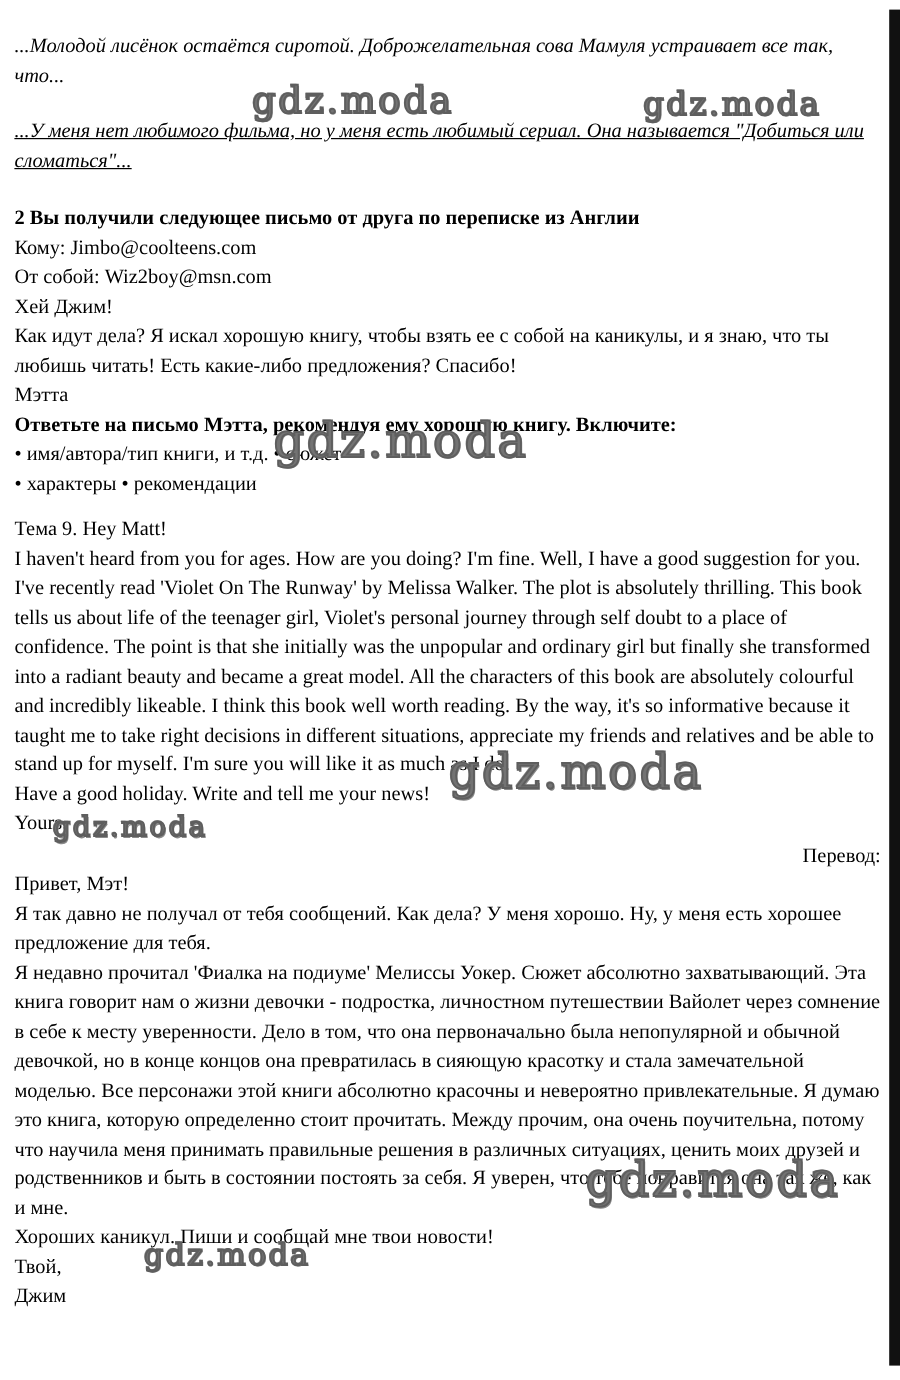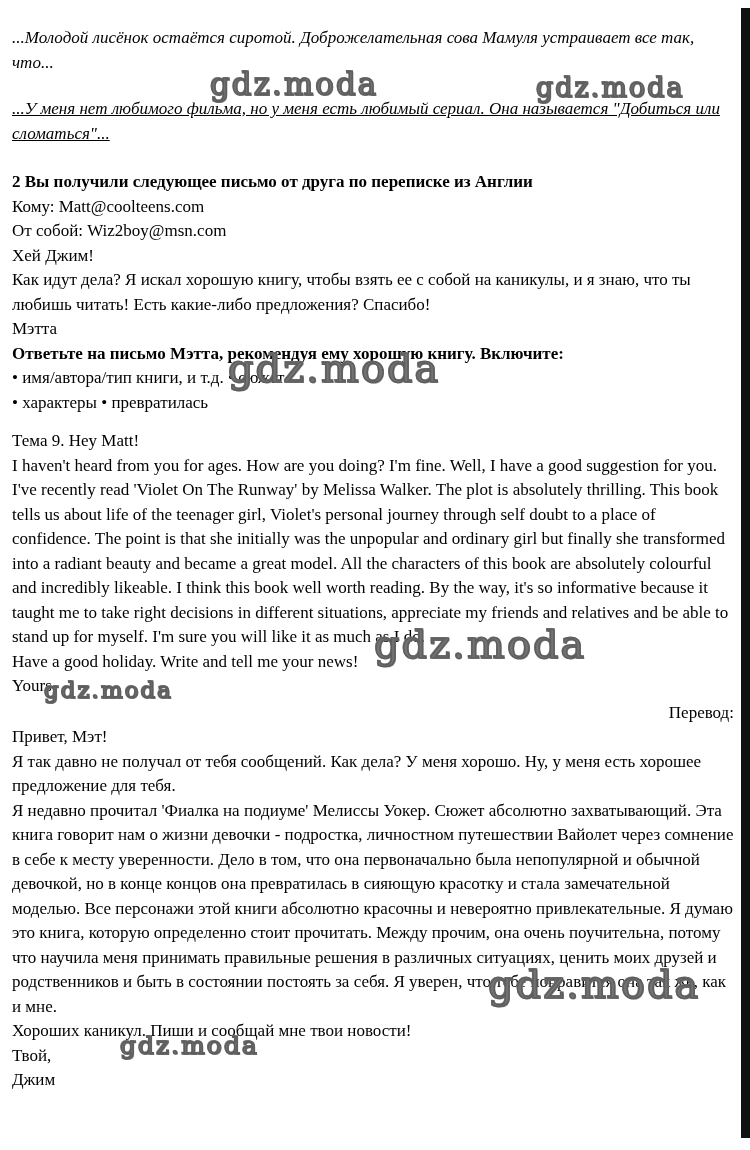--- a/index.html
+++ b/index.html
@@ -60,29 +60,29 @@
   <div class="watermark wm-sm" style="left:44px; top:678px;">gdz.moda</div>
   <div class="watermark wm-lg" style="left:488px; top:972px;">gdz.moda</div>
   <div class="watermark wm-sm" style="left:120px; top:1034px; font-size:25px;">gdz.moda</div>
 
   <p class="para italic">...Молодой лисёнок остаётся сиротой. Доброжелательная сова Мамуля устраивает все так, что...</p>
 
   <p class="para italic" style="margin-top:22px;text-decoration:underline;">...У меня нет любимого фильма, но у меня есть любимый сериал. Она называется "Добиться или сломаться"...</p>
 
   <p class="para bold gap-lg">2 Вы получили следующее письмо от друга по переписке из Англии</p>
 
-  <p class="para">Кому: Matt@coolteens.com</p>
+  <p class="para">Кому: Jimbo@coolteens.com</p>
   <p class="para">От собой: Wiz2boy@msn.com</p>
   <p class="para">Хей Джим!</p>
   <p class="para">Как идут дела? Я искал хорошую книгу, чтобы взять ее с собой на каникулы, и я знаю, что ты любишь читать! Есть какие-либо предложения? Спасибо!</p>
   <p class="para">Мэтта</p>
 
   <p class="para bold">Ответьте на письмо Мэтта, рекомендуя ему хорошую книгу. Включите:</p>
   <p class="para">• имя/автора/тип книги, и т.д. • сюжет</p>
-  <p class="para">• характеры • превратилась</p>
+  <p class="para">• характеры • рекомендации</p>
 
   <p class="para gap-md">Тема 9. Hey Matt!</p>
   <p class="para">I haven't heard from you for ages. How are you doing? I'm fine. Well, I have a good suggestion for you.</p>
   <p class="para">I've recently read 'Violet On The Runway' by Melissa Walker. The plot is absolutely thrilling. This book tells us about life of the teenager girl, Violet's personal journey through self doubt to a place of confidence. The point is that she initially was the unpopular and ordinary girl but finally she transformed into a radiant beauty and became a great model. All the characters of this book are absolutely colourful and incredibly likeable. I think this book well worth reading. By the way, it's so informative because it taught me to take right decisions in different situations, appreciate my friends and relatives and be able to stand up for myself. I'm sure you will like it as much as I do.</p>
   <p class="para">Have a good holiday. Write and tell me your news!</p>
   <p class="para">Yours,</p>
 
   <div class="translation-row">
     <p class="para translation-label">Перевод:</p>
   </div>

